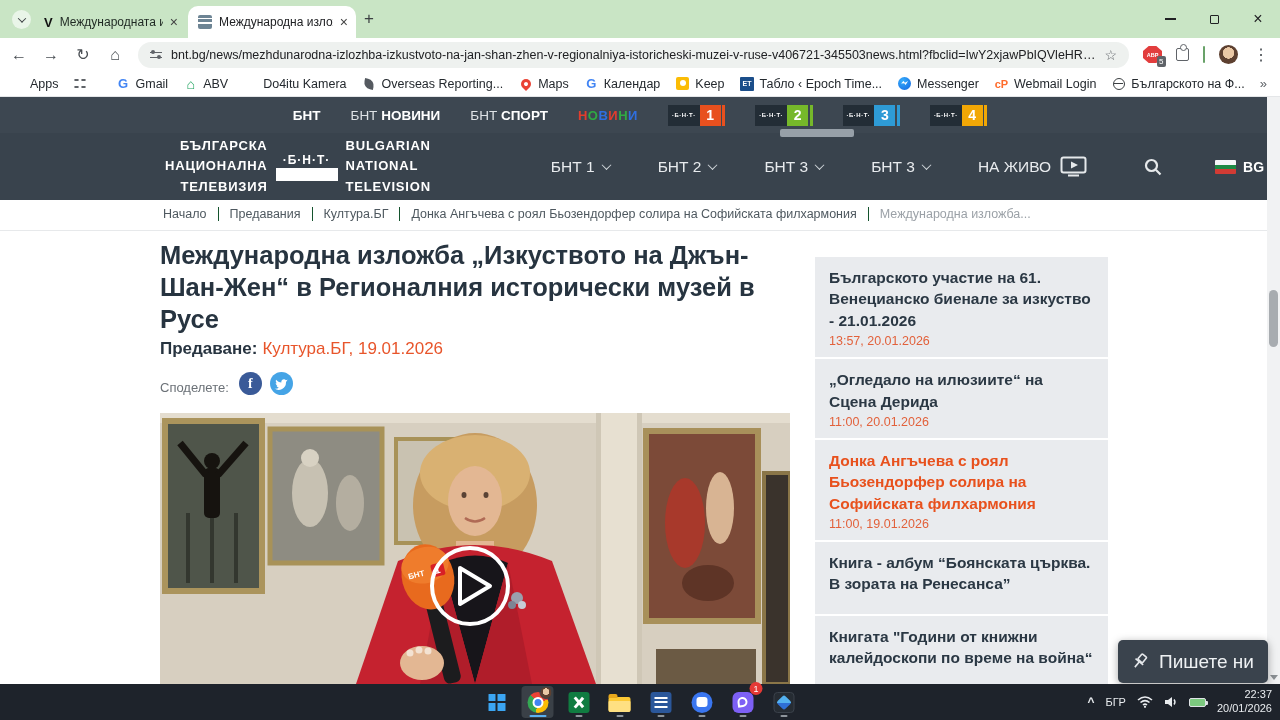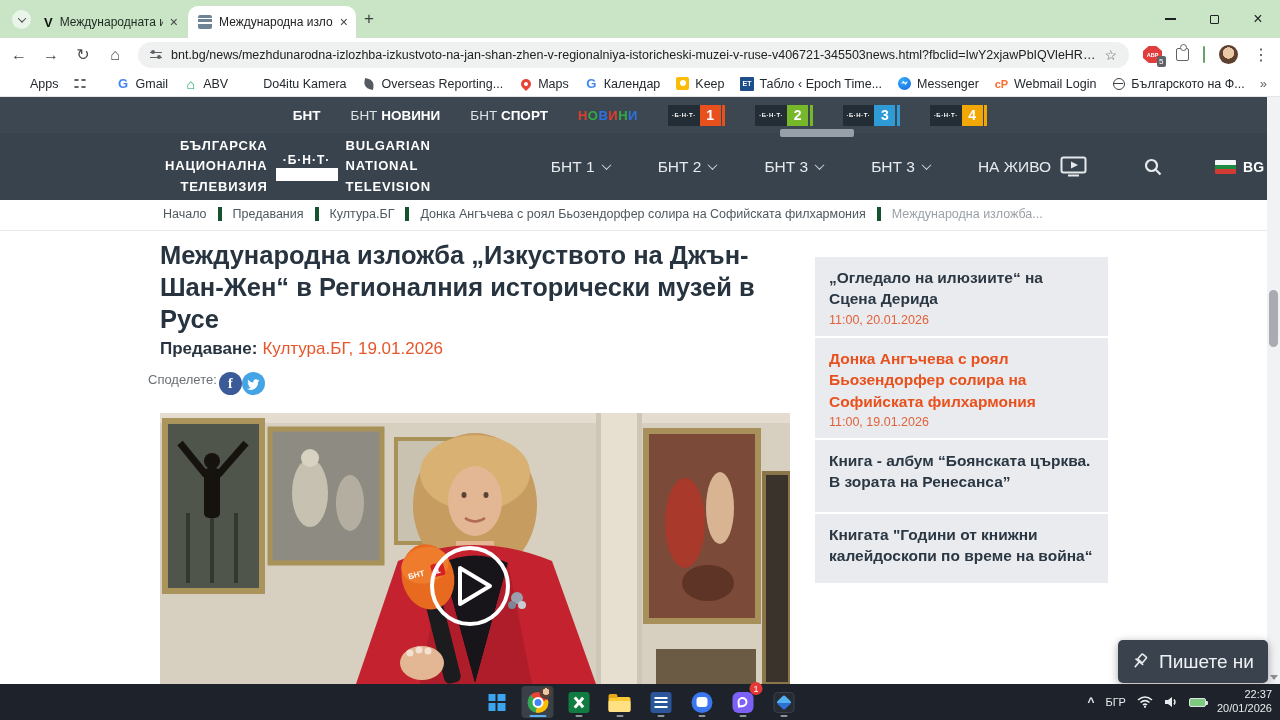--- a/index.html
+++ b/index.html
@@ -114,29 +114,29 @@
   .mn-item .chev { border-color:#cfd5d9; width:7px; height:7px; }
   .live { display:flex; align-items:center; gap:9px; margin-right:56px; }
   .hdr-search { margin-right:52px; display:flex; }
   .lang { display:flex; align-items:center; gap:7px; font-weight:bold; font-size:14px; color:#fff; }
   .flag { width:21px; height:14px; border-radius:1px;
     background:linear-gradient(#f4f6f7 0 33%, #1d8a44 33% 66%, #d23b34 66% 100%); }
 
   #breadcrumbs { position:absolute; top:103px; left:0; width:1108px; height:28px; display:flex;
     align-items:center; padding-left:163px; font-size:12.5px; color:#4e585f; }
   .crumb { white-space:nowrap; }
-  .crumb + .crumb { border-left:4px solid #14532d; margin-left:11px; padding-left:11px; }
+  .crumb + .crumb { border-left:1px solid #14532d; margin-left:11px; padding-left:11px; }
   .crumb.last { color:#9ba1a7; }
   #crumb-rule { position:absolute; top:133px; left:0; width:1280px; height:1px; background:#e7e9eb; }
 
   #article-title { position:absolute; left:160px; top:142px; width:652px; font-size:25.5px; font-weight:bold;
     color:#273440; line-height:1.26; }
   #article-meta { position:absolute; left:160px; top:242px; font-size:17px; color:#273440; font-weight:bold; }
   #article-meta a { color:#e8552b; font-weight:normal; text-decoration:none; margin-left:5px; }
-  #share-row { position:absolute; left:148px; top:275px; display:flex; align-items:flex-start; }
+  #share-row { position:absolute; left:160px; top:275px; display:flex; align-items:flex-end; gap:8px; }
   #share-label { font-size:13px; color:#6b7177; margin-right:2px; }
   .soc { width:23px; height:23px; border-radius:50%; display:flex; align-items:center; justify-content:center; }
   .soc.fb { background:#3a5a98; color:#fff; font-weight:bold; font-size:14px; font-family:"Liberation Serif",serif; }
   .soc.tw { background:#45a4e6; }
 
   #video { position:absolute; left:160px; top:316px; width:630px; height:271px; background:#d8d0c2; overflow:hidden; }
   #play-overlay { position:absolute; left:268px; top:131px; }
 
   
   #sidebar { position:absolute; left:815px; top:158px; width:293px; }
@@ -518,20 +518,24 @@
     </svg>
     <div id="play-overlay">
       <svg width="84" height="84" viewBox="0 0 84 84">
         <circle cx="42" cy="42" r="38" fill="none" stroke="#fff" stroke-width="4"></circle>
         <polygon points="32,24 62,42 32,60" fill="none" stroke="#fff" stroke-width="4" stroke-linejoin="round"></polygon>
       </svg>
     </div>
   </div>
 
   <aside id="sidebar">
+    <div class="sb-item i0">
+      <div class="t">Българското участие на 61. Венецианско биенале за изкуство - 21.01.2026</div>
+      <div class="time">13:57, 20.01.2026</div>
+    </div>
     <div class="sb-item i1">
       <div class="t">„Огледало на илюзиите“ на Сцена Дерида</div>
       <div class="time">11:00, 20.01.2026</div>
     </div>
     <div class="sb-item i2 active">
       <div class="t">Донка Ангъчева с роял Бьозендорфер солира на Софийската филхармония</div>
       <div class="time">11:00, 19.01.2026</div>
     </div>
     <div class="sb-item i3">
       <div class="t">Книга - албум “Боянската църква. В зората на Ренесанса”</div>

